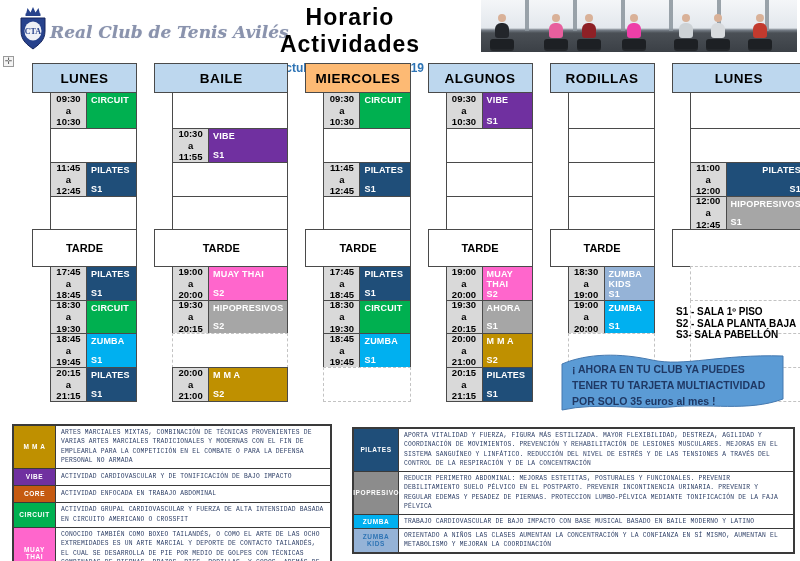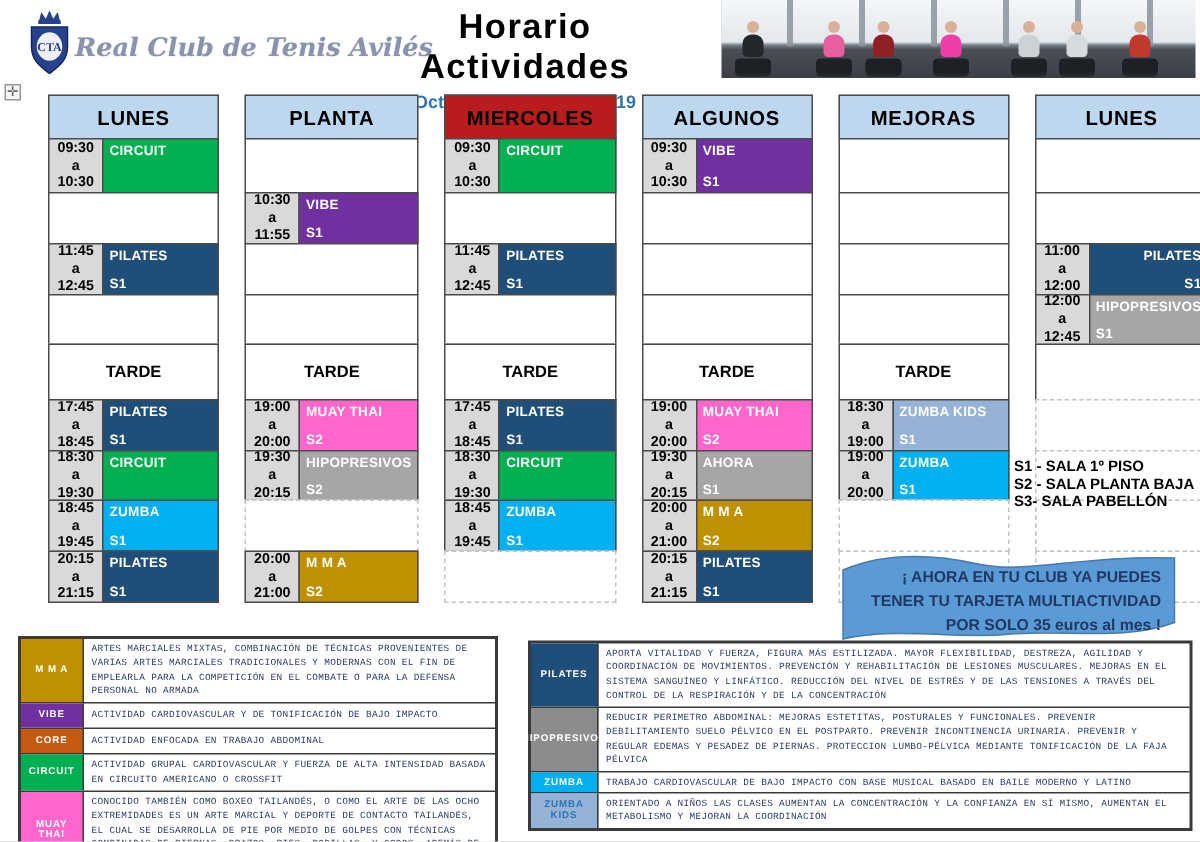--- a/index.html
+++ b/index.html
@@ -47,21 +47,21 @@
   #schedule {
     position:absolute; left:32px; top:63px; width:774px;
     display:grid; grid-template-columns:repeat(6,1fr); column-gap:17px;
   }
   .day { display:flex; flex-direction:column; }
   .day > div + div { margin-top:-1px; }
   .day-header {
     height:30px; display:flex; align-items:center; justify-content:center;
     border:1px solid #4a4a4a; font-weight:bold; font-size:13.5px; letter-spacing:.5px; color:#000;
   }
-  .srow { display:flex; }
+  .srow { display:flex;margin-left:18px; }
   .tcell {
     width:37px; border:1px solid #4a4a4a; display:flex; flex-direction:column;
     align-items:center; justify-content:center; font-weight:bold; font-size:9.5px;
     line-height:1.25; color:#000;
   }
   .acell {
     flex:1; margin-left:-1px; border:1px solid #4a4a4a; padding:2px 4px;
     display:flex; flex-direction:column; justify-content:space-between;
     font-weight:bold; font-size:9px; color:#fff; letter-spacing:.2px;
   }
@@ -70,21 +70,21 @@
   .tarde-row {
     height:38px; display:flex; align-items:center; justify-content:center;
     border:1px solid #4a4a4a; background:#fff; font-weight:bold; font-size:11px; color:#000;
   }
 
   
   #rooms-legend { position:absolute; left:676px; top:306px; width:130px; z-index:3; }
   .legend-line { font-weight:bold; font-size:10px; line-height:11.5px; color:#000; white-space:nowrap; }
 
   
-  #promo { position:absolute; left:558px; top:365px; width:230px; height:70px; z-index:4;text-align:right; }
+  #promo { position:absolute; left:558px; top:349px; width:230px; height:70px; z-index:4; }
   #promo svg { position:absolute; left:0; top:0; }
   .promo-text {
     position:absolute; left:14px; top:13px; width:202px;
     font-weight:bold; font-size:10.5px; line-height:1.5; color:#1F3864;
   }
 
   
   .info-table { position:absolute; border:2px solid #3a3a3a; background:#fff; }
   #info-left  { left:12px;  top:424px; width:320px; }
   #info-right { left:352px; top:427px; width:443px; }
@@ -229,21 +229,21 @@
             <div>a</div>
             <div>21:15</div>
           </div>
           <div class="acell" style="background: rgb(31, 78, 121);">
             <div class="nm">PILATES</div>
             <div class="rm">S1</div>
           </div>
         </div>
       </div>
       <div class="day">
-        <div class="day-header" style="background: rgb(189, 215, 238);">PLANTA</div>
+        <div class="day-header" style="background: rgb(189, 215, 238);">BAILE</div>
         <div class="srow" style="height: 37px;">
           <div class="empty-solid"></div>
         </div>
         <div class="srow" style="height: 35px;">
           <div class="tcell" style="background: rgb(217, 217, 217);">
             <div>10:30</div>
             <div>a</div>
             <div>11:55</div>
           </div>
           <div class="acell" style="background: rgb(112, 48, 160);">
@@ -289,21 +289,21 @@
             <div>a</div>
             <div>21:00</div>
           </div>
           <div class="acell" style="background: rgb(191, 144, 0);">
             <div class="nm">M M A</div>
             <div class="rm">S2</div>
           </div>
         </div>
       </div>
       <div class="day">
-        <div class="day-header" style="background: #b91c1c;">MIERCOLES</div>
+        <div class="day-header" style="background: #fdba74;">MIERCOLES</div>
         <div class="srow" style="height: 37px;">
           <div class="tcell" style="background: rgb(217, 217, 217);">
             <div>09:30</div>
             <div>a</div>
             <div>10:30</div>
           </div>
           <div class="acell" style="background: rgb(0, 176, 80);">
             <div class="nm">CIRCUIT</div>
           </div>
         </div>
@@ -423,21 +423,21 @@
             <div>a</div>
             <div>21:15</div>
           </div>
           <div class="acell" style="background: rgb(31, 78, 121);">
             <div class="nm">PILATES</div>
             <div class="rm">S1</div>
           </div>
         </div>
       </div>
       <div class="day">
-        <div class="day-header" style="background: rgb(189, 215, 238);">MEJORAS</div>
+        <div class="day-header" style="background: rgb(189, 215, 238);">RODILLAS</div>
         <div class="srow" style="height: 37px;">
           <div class="empty-solid"></div>
         </div>
         <div class="srow" style="height: 35px;">
           <div class="empty-solid"></div>
         </div>
         <div class="srow" style="height: 35px;">
           <div class="empty-solid"></div>
         </div>
         <div class="srow" style="height: 34px;">

